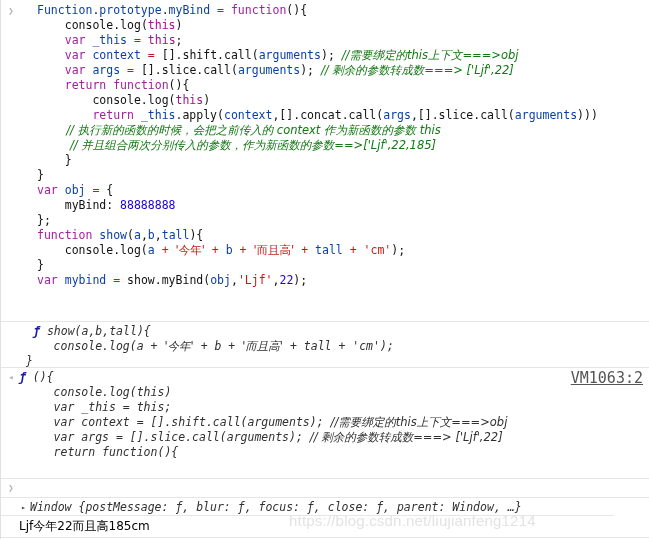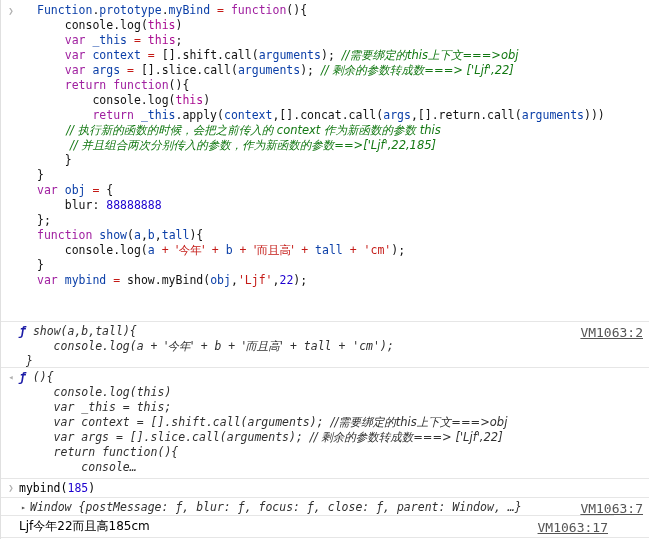--- a/index.html
+++ b/index.html
@@ -110,25 +110,26 @@
     font-size: 8px;
     color: #555;
     user-select: none;
   }
 
   
   .src-link {
     position: absolute;
     right: 6px;
     font-family: "DejaVu Sans Mono", "Liberation Mono", monospace;
-    font-size: 13px;
+    font-size: 15px;
     color: #555555;
     text-decoration: underline;
     letter-spacing: 0px;
     cursor: pointer;
+    margin-top: 44px;
   }
 
   
   .watermark {
     position: absolute;
     left: 288px;
     top: 512px;
     font-family: "Liberation Sans", sans-serif;
     font-size: 15px;
     color: #e3e3e3;
@@ -154,69 +155,68 @@
     <div class="code-line">    <span class="kw">var</span> <span class="fn">_this</span> <span class="op">=</span> <span class="this">this</span><span class="plain">;</span></div>
 
     <div class="code-line">    <span class="kw">var</span> <span class="fn">context</span> <span class="op">=</span> <span class="plain">[].shift.call(</span><span class="fn">arguments</span><span class="plain">); </span><span class="cmt cn">//需要绑定的this上下文===&gt;obj</span></div>
 
     <div class="code-line">    <span class="kw">var</span> <span class="fn">args</span> <span class="op">=</span> <span class="plain">[].slice.call(</span><span class="fn">arguments</span><span class="plain">); </span><span class="cmt cn">// 剩余的参数转成数===&gt; ['Ljf',22]</span></div>
 
     <div class="code-line">    <span class="kw">return</span> <span class="kw">function</span><span class="plain">(){</span></div>
 
     <div class="code-line">        <span class="plain">console.log(</span><span class="this">this</span><span class="plain">)</span></div>
 
-    <div class="code-line">        <span class="kw">return</span> <span class="fn">_this</span><span class="plain">.apply(</span><span class="fn">context</span><span class="plain">,[].concat.call(</span><span class="fn">args</span><span class="plain">,[].return.call(</span><span class="fn">arguments</span><span class="plain">)))</span></div>
+    <div class="code-line">        <span class="kw">return</span> <span class="fn">_this</span><span class="plain">.apply(</span><span class="fn">context</span><span class="plain">,[].concat.call(</span><span class="fn">args</span><span class="plain">,[].slice.call(</span><span class="fn">arguments</span><span class="plain">)))</span></div>
 
     <div class="code-line cmt cn">        // 执行新的函数的时候，会把之前传入的 context 作为新函数的参数 this</div>
 
     <div class="code-line cmt cn">         // 并且组合两次分别传入的参数，作为新函数的参数==&gt;['Ljf',22,185]</div>
 
     <div class="code-line">    <span class="plain">}</span></div>
     <div class="code-line"><span class="plain">}</span></div>
 
     <div class="code-line"><span class="kw">var</span> <span class="fn">obj</span> <span class="op">=</span> <span class="plain">{</span></div>
-    <div class="code-line">    <span class="plain">blur: </span><span class="num">88888888</span></div>
+    <div class="code-line">    <span class="plain">myBind: </span><span class="num">88888888</span></div>
     <div class="code-line"><span class="plain">};</span></div>
 
     <div class="code-line"><span class="kw">function</span> <span class="fn">show</span><span class="plain">(</span><span class="fn">a</span><span class="plain">,</span><span class="fn">b</span><span class="plain">,</span><span class="fn">tall</span><span class="plain">){</span></div>
     <div class="code-line">    <span class="plain">console.log(</span><span class="fn">a</span> <span class="op">+</span> <span class="str cn">'今年'</span> <span class="op">+</span> <span class="fn">b</span> <span class="op">+</span> <span class="str cn">'而且高'</span> <span class="op">+</span> <span class="fn">tall</span> <span class="op">+</span> <span class="str">'cm'</span><span class="plain">);</span></div>
     <div class="code-line"><span class="plain">}</span></div>
     <div class="code-line"><span class="kw">var</span> <span class="fn">mybind</span> <span class="op">=</span> <span class="plain">show.myBind(</span><span class="fn">obj</span><span class="plain">,</span><span class="str">'Ljf'</span><span class="plain">,</span><span class="num">22</span><span class="plain">);</span></div>
   </div>
 
   <div class="out-block divider" style="position:absolute; left:0; top:321px; width:648px; height:45px;">
     <a class="src-link" style="top:3px;">VM1063:2</a>
-    <div class="out-line" style="padding-left:18px;"><span class="fglyph">ƒ</span> <span>show(a,b,tall){</span></div>
+    <div class="out-line" style="padding-left:32px;"><span class="fglyph">ƒ</span> <span>show(a,b,tall){</span></div>
     <div class="out-line">     console.log(a + <span class="cn">'今年'</span> + b + <span class="cn">'而且高'</span> + tall + 'cm');</div>
     <div class="out-line"> }</div>
   </div>
 
   <div class="out-block divider" style="position:absolute; left:0; top:367px; width:648px; height:110px;">
     <div class="gutter" style="top:2px;">◂</div>
     <div class="out-line"><span class="fglyph">ƒ</span> (){</div>
     <div class="out-line">     console.log(this)</div>
     <div class="out-line">     var _this = this;</div>
     <div class="out-line">     var context = [].shift.call(arguments); <span class="cn">//需要绑定的this上下文===&gt;obj</span></div>
     <div class="out-line">     var args = [].slice.call(arguments); <span class="cn">// 剩余的参数转成数===&gt; ['Ljf',22]</span></div>
     <div class="out-line">     return function(){</div>
-    <div class="out-line">         console…</div>
   </div>
 
   <div class="divider" style="position:absolute; left:0; top:478px; width:648px; height:19px;">
     <div class="gutter" style="top:2px;">❯</div>
-    <div class="result-line" style="line-height:19px;"><span>mybind(</span><span class="num">185</span><span>)</span></div>
   </div>
 
   <div class="divider" style="position:absolute; left:0; top:497px; width:648px; height:18px;">
     <div class="expander" style="left:20px; top:2px;">▸</div>
     <div class="out-line" style="padding-left:29px; line-height:18px;">Window {postMessage: ƒ, blur: ƒ, focus: ƒ, close: ƒ, parent: Window, …}</div>
     <a class="src-link" style="top:3px;">VM1063:7</a>
   </div>
 
   <div class="divider" style="position:absolute; left:0; top:515px; width:613px; height:22px;">
     <div class="result-line cn" style="line-height:21px; font-size:12px;">Ljf今年22而且高185cm</div>
     <a class="src-link" style="top:4px;">VM1063:17</a>
   </div>
 
   <div style="position:absolute; left:0; top:537px; width:648px; border-top:1px solid #e6e6e6;"></div>
 
+  <div class="watermark">https://blog.csdn.net/liujianfeng1214</div>
 
 </div>
 
 </body></html>

